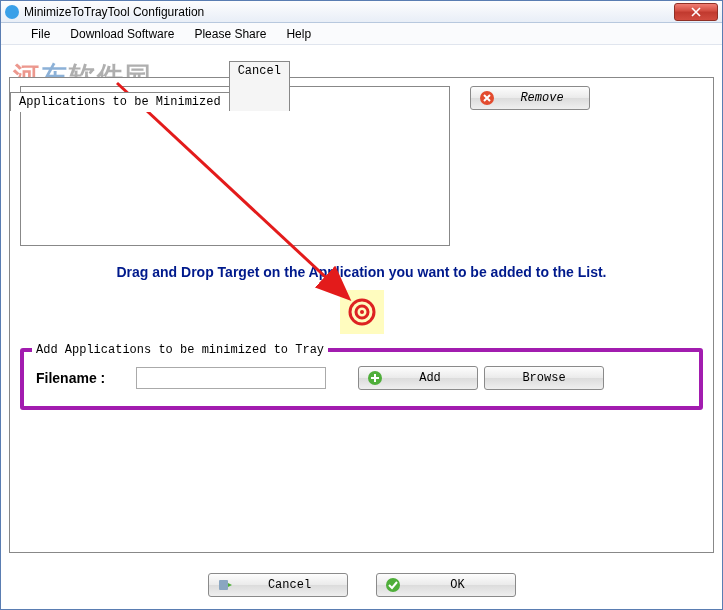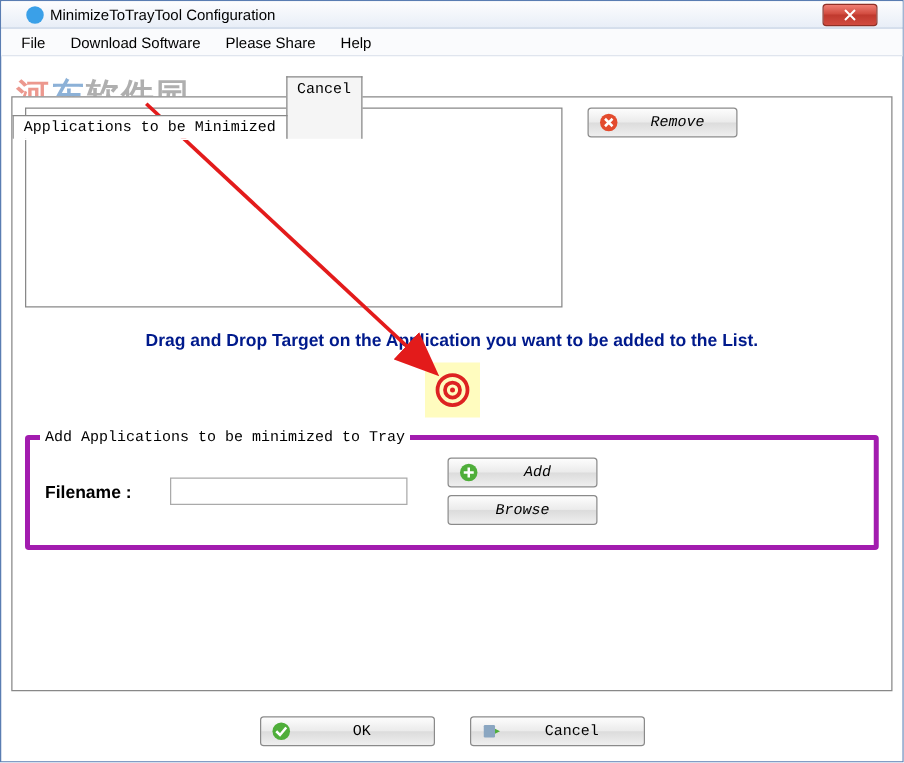--- a/index.html
+++ b/index.html
@@ -1,44 +1,44 @@
 <!DOCTYPE html>
 <html><head>
 <meta charset="utf-8">
 <style>
   * { box-sizing: border-box; margin: 0; padding: 0; }
   body { font-family: "Segoe UI", Tahoma, sans-serif; font-size: 12px; background: #fff; width: 723px; height: 610px; overflow: hidden; position: relative; }
   .window { width: 723px; height: 610px; border: 1px solid #5a7db2; background: #fff; position: relative; }
-  .titlebar { height: 22px; background: linear-gradient(to bottom, #fdfdfe, #e8eef7); display: flex; align-items: center; padding: 0 20px; border-bottom: 1px solid #b7c8de; }
+  .titlebar { height: 22px; background: linear-gradient(to bottom, #fdfdfe, #e8eef7); display: flex; align-items: center; padding: 0 4px; border-bottom: 1px solid #b7c8de; }
   .title-icon { width: 14px; height: 14px; border-radius: 50%; background: #3aa0e8; margin-right: 5px; flex-shrink:0; }
   .titlebar-text { flex: 1; font-size: 12px; color: #000; }
   .close-btn { width: 44px; height: 18px; background: linear-gradient(to bottom, #f07e73, #d14b3f 45%, #c0392e 50%, #d14b3f); border: 1px solid #8f3026; border-radius: 3px; display: flex; align-items: center; justify-content: center; }
   .close-btn svg { width: 10px; height: 10px; }
-  .menubar { height: 22px; display: flex; align-items: center; padding: 0 6px; background: #fafbfd; border-bottom: 1px solid #e0e5ee; }
+  .menubar { height: 22px; display: flex; align-items: center; padding: 0 20px; background: #fafbfd; border-bottom: 1px solid #e0e5ee; }
   .menu-item { padding: 2px 10px; font-size: 12px; color: #000; cursor: default; }
   .client { position: absolute; left: 6px; right: 6px; top: 46px; bottom: 6px; background: #fff; }
   .tabstrip { display: flex; position: absolute; top: 14px; left: 3px; z-index: 2; }
   .tab { border: 1px solid #888; border-bottom: none; padding: 2px 8px; font-family: "Courier New", monospace; font-size: 12px; background: #f5f5f5; margin-right: -1px; }
   .tab.active { background: #fff; position: relative; margin-top: 31px; }
   .tab.active::after { content:""; position:absolute; left:0; right:0; bottom:-1px; height:1px; background:#fff;}
   .panel { position: absolute; left: 2px; right: 2px; top: 30px; bottom: 50px; border: 1px solid #888; background: #fff; padding: 8px 10px 10px; }
   .heading { color: #001a8c; font-weight: bold; font-size: 14px; text-align: center; margin: 6px 0 8px; font-family: Arial, sans-serif; }
   .listrow { display:flex; align-items:flex-start; gap:20px;font-style:italic; }
   .listbox { width: 430px; height: 160px; border: 1px solid #888; background: #fff; }
   .btn { display: inline-flex; align-items: center; gap: 10px; height: 24px; min-width: 120px; padding: 0 10px; border: 1px solid #8a8a8a; border-radius: 3px; background: linear-gradient(to bottom, #fdfdfd, #ebebeb 48%, #dcdcdc 52%, #efefef); font-family: "SimSun","Courier New",monospace; font-size: 12px; cursor: default; justify-content:center; }
   .btn .ic { width:16px; height:16px; flex-shrink:0; margin-left:-2px; }
   .btn .lbl { flex:1; text-align:center; }
   .drag-heading { color: #001a8c; font-weight: bold; font-size: 14px; text-align: center; margin: 18px 0 10px; font-family: Arial, sans-serif; }
   .target-box { width: 44px; height: 44px; background: #fffcbf; margin: 0 auto 14px; display:flex; align-items:center; justify-content:center; }
   .fieldset { border: 4px solid #a21caf; border-radius: 3px; padding: 14px 12px 16px; position: relative; }
   .legend { position: absolute; top: -9px; left: 8px; background: #fff; padding: 0 4px; font-family: "Courier New", monospace; font-size: 12px; }
   .form-row { display:flex; align-items:center; gap: 10px; }
   .form-row label { font-size: 14px; font-weight: bold; color: #000; font-family: Arial,sans-serif; width: 90px; }
   .textinput { width: 190px; height: 22px; border: 1px solid #aaa; background: #fff; padding: 0 4px; font-size: 12px; }
-  .btn-col { display:flex; flex-direction:column; gap:6px; margin-left: 22px; font-style: italic; }
+  .btn-col { display:flex; flex-direction:row; gap:6px; margin-left: 22px; }
   .bottom-bar { position: absolute; left: 0; right: 0; bottom: 6px; display:flex; justify-content:center; gap: 28px; }
   .watermark { position:absolute; top:12px; left:6px; pointer-events:none; opacity:0.55; }
   .watermark .cn { font-size: 26px; font-weight: bold; color: #6e6e6e; letter-spacing: 2px; font-family: "Microsoft YaHei","SimHei",sans-serif; }
   .watermark .cn b.red { color: #d43; }
   .watermark .cn b.blue { color: #2f72b8; }
   .watermark .url { font-size: 14px; color: #8cbf8c; font-family: Arial,sans-serif; margin-top:-4px; }
   .arrow-svg { position:absolute; pointer-events:none; }
 </style>
 </head>
 <body>
@@ -132,31 +132,31 @@
             <path d="M0 0 L12 5 L0 10 z" fill="#e31b1b"></path>
           </marker>
         </defs>
       <line x1="110" y1="36" x2="340" y2="250" stroke="#e31b1b" stroke-width="3" marker-end="url(#ah)"></line>
     </svg>
 
     <div class="bottom-bar">
       <div class="btn" style="min-width:140px">
         <span class="ic">
           <svg viewBox="0 0 16 16">
+              <rect x="2" y="3" width="9" height="10" fill="#8aa6c1" rx="1"></rect>
+              <path d="M11 6 L15 8 L11 10 z" fill="#4fae3a"></path>
+            </svg>
+        </span>
+        <span class="lbl">Cancel</span>
+      </div>
+      <div class="btn" style="min-width:140px">
+        <span class="ic">
+          <svg viewBox="0 0 16 16">
               <circle cx="8" cy="8" r="7" fill="#4fae3a"></circle>
               <path d="M4 8 L7 11 L12 5" stroke="#fff" stroke-width="2" fill="none"></path>
             </svg>
         </span>
         <span class="lbl">OK</span>
-      </div>
-      <div class="btn" style="min-width:140px">
-        <span class="ic">
-          <svg viewBox="0 0 16 16">
-              <rect x="2" y="3" width="9" height="10" fill="#8aa6c1" rx="1"></rect>
-              <path d="M11 6 L15 8 L11 10 z" fill="#4fae3a"></path>
-            </svg>
-        </span>
-        <span class="lbl">Cancel</span>
       </div>
     </div>
 
   </div>
 </div>
 
 </body></html>

